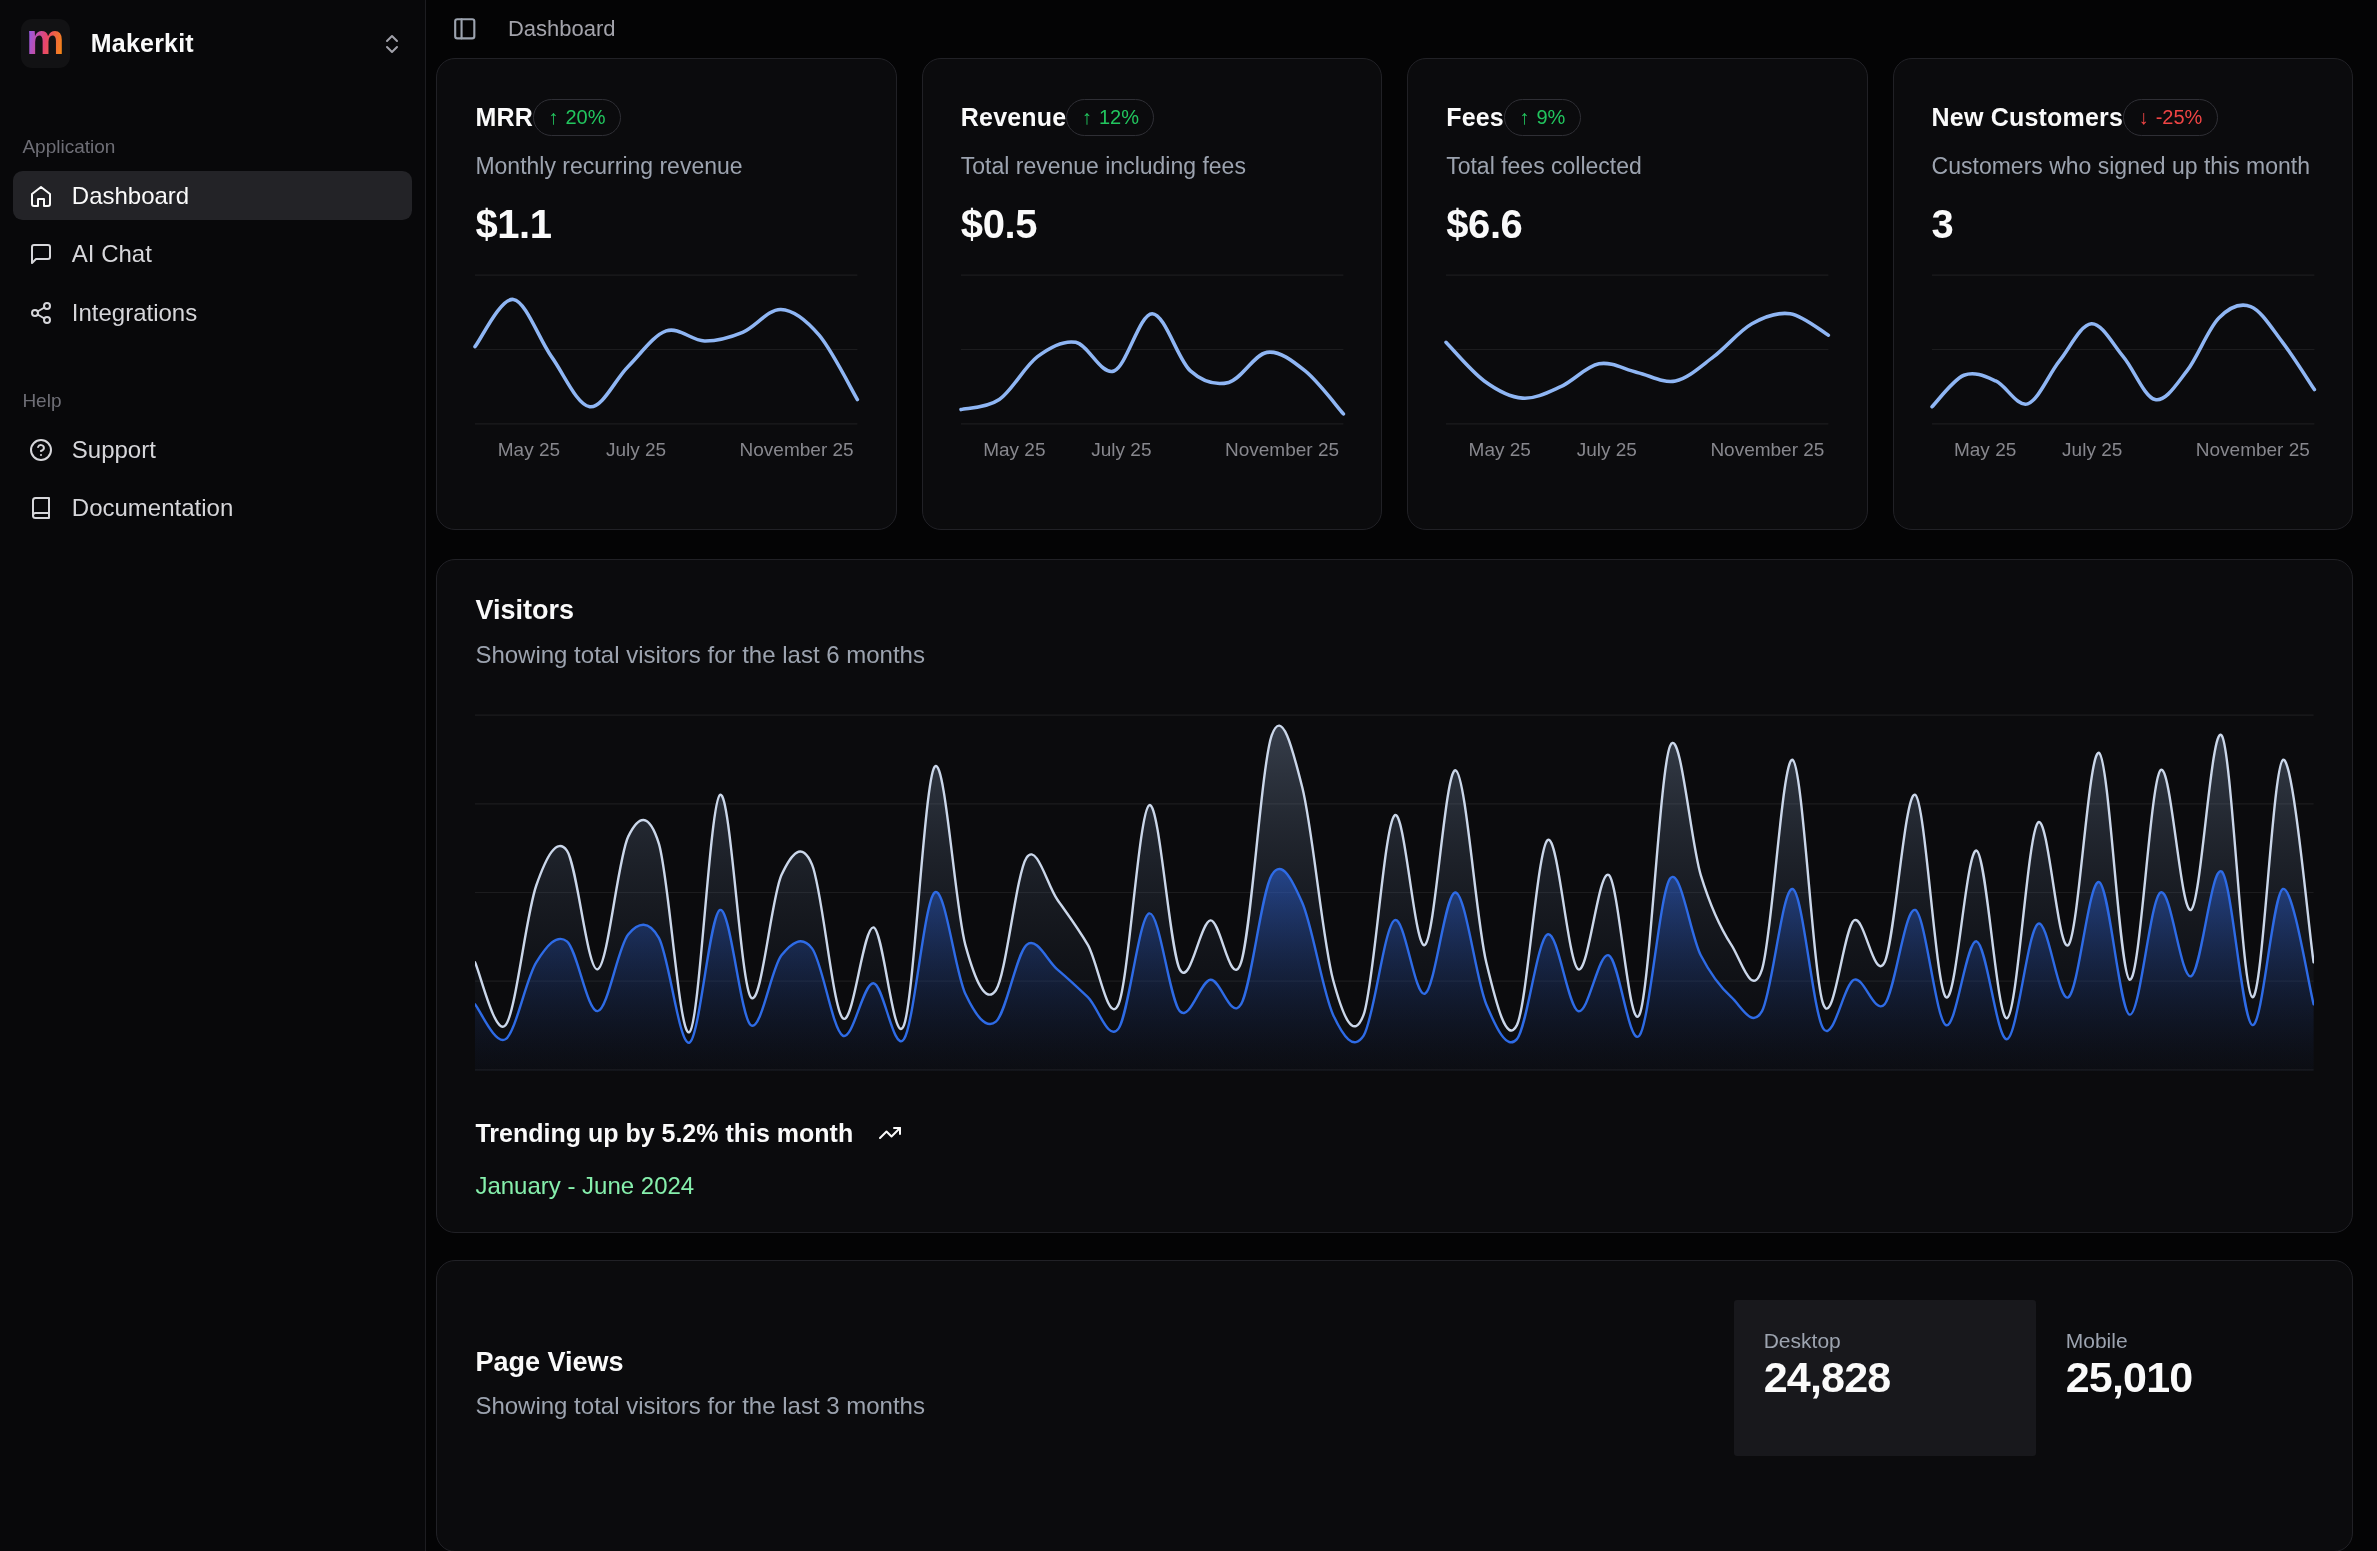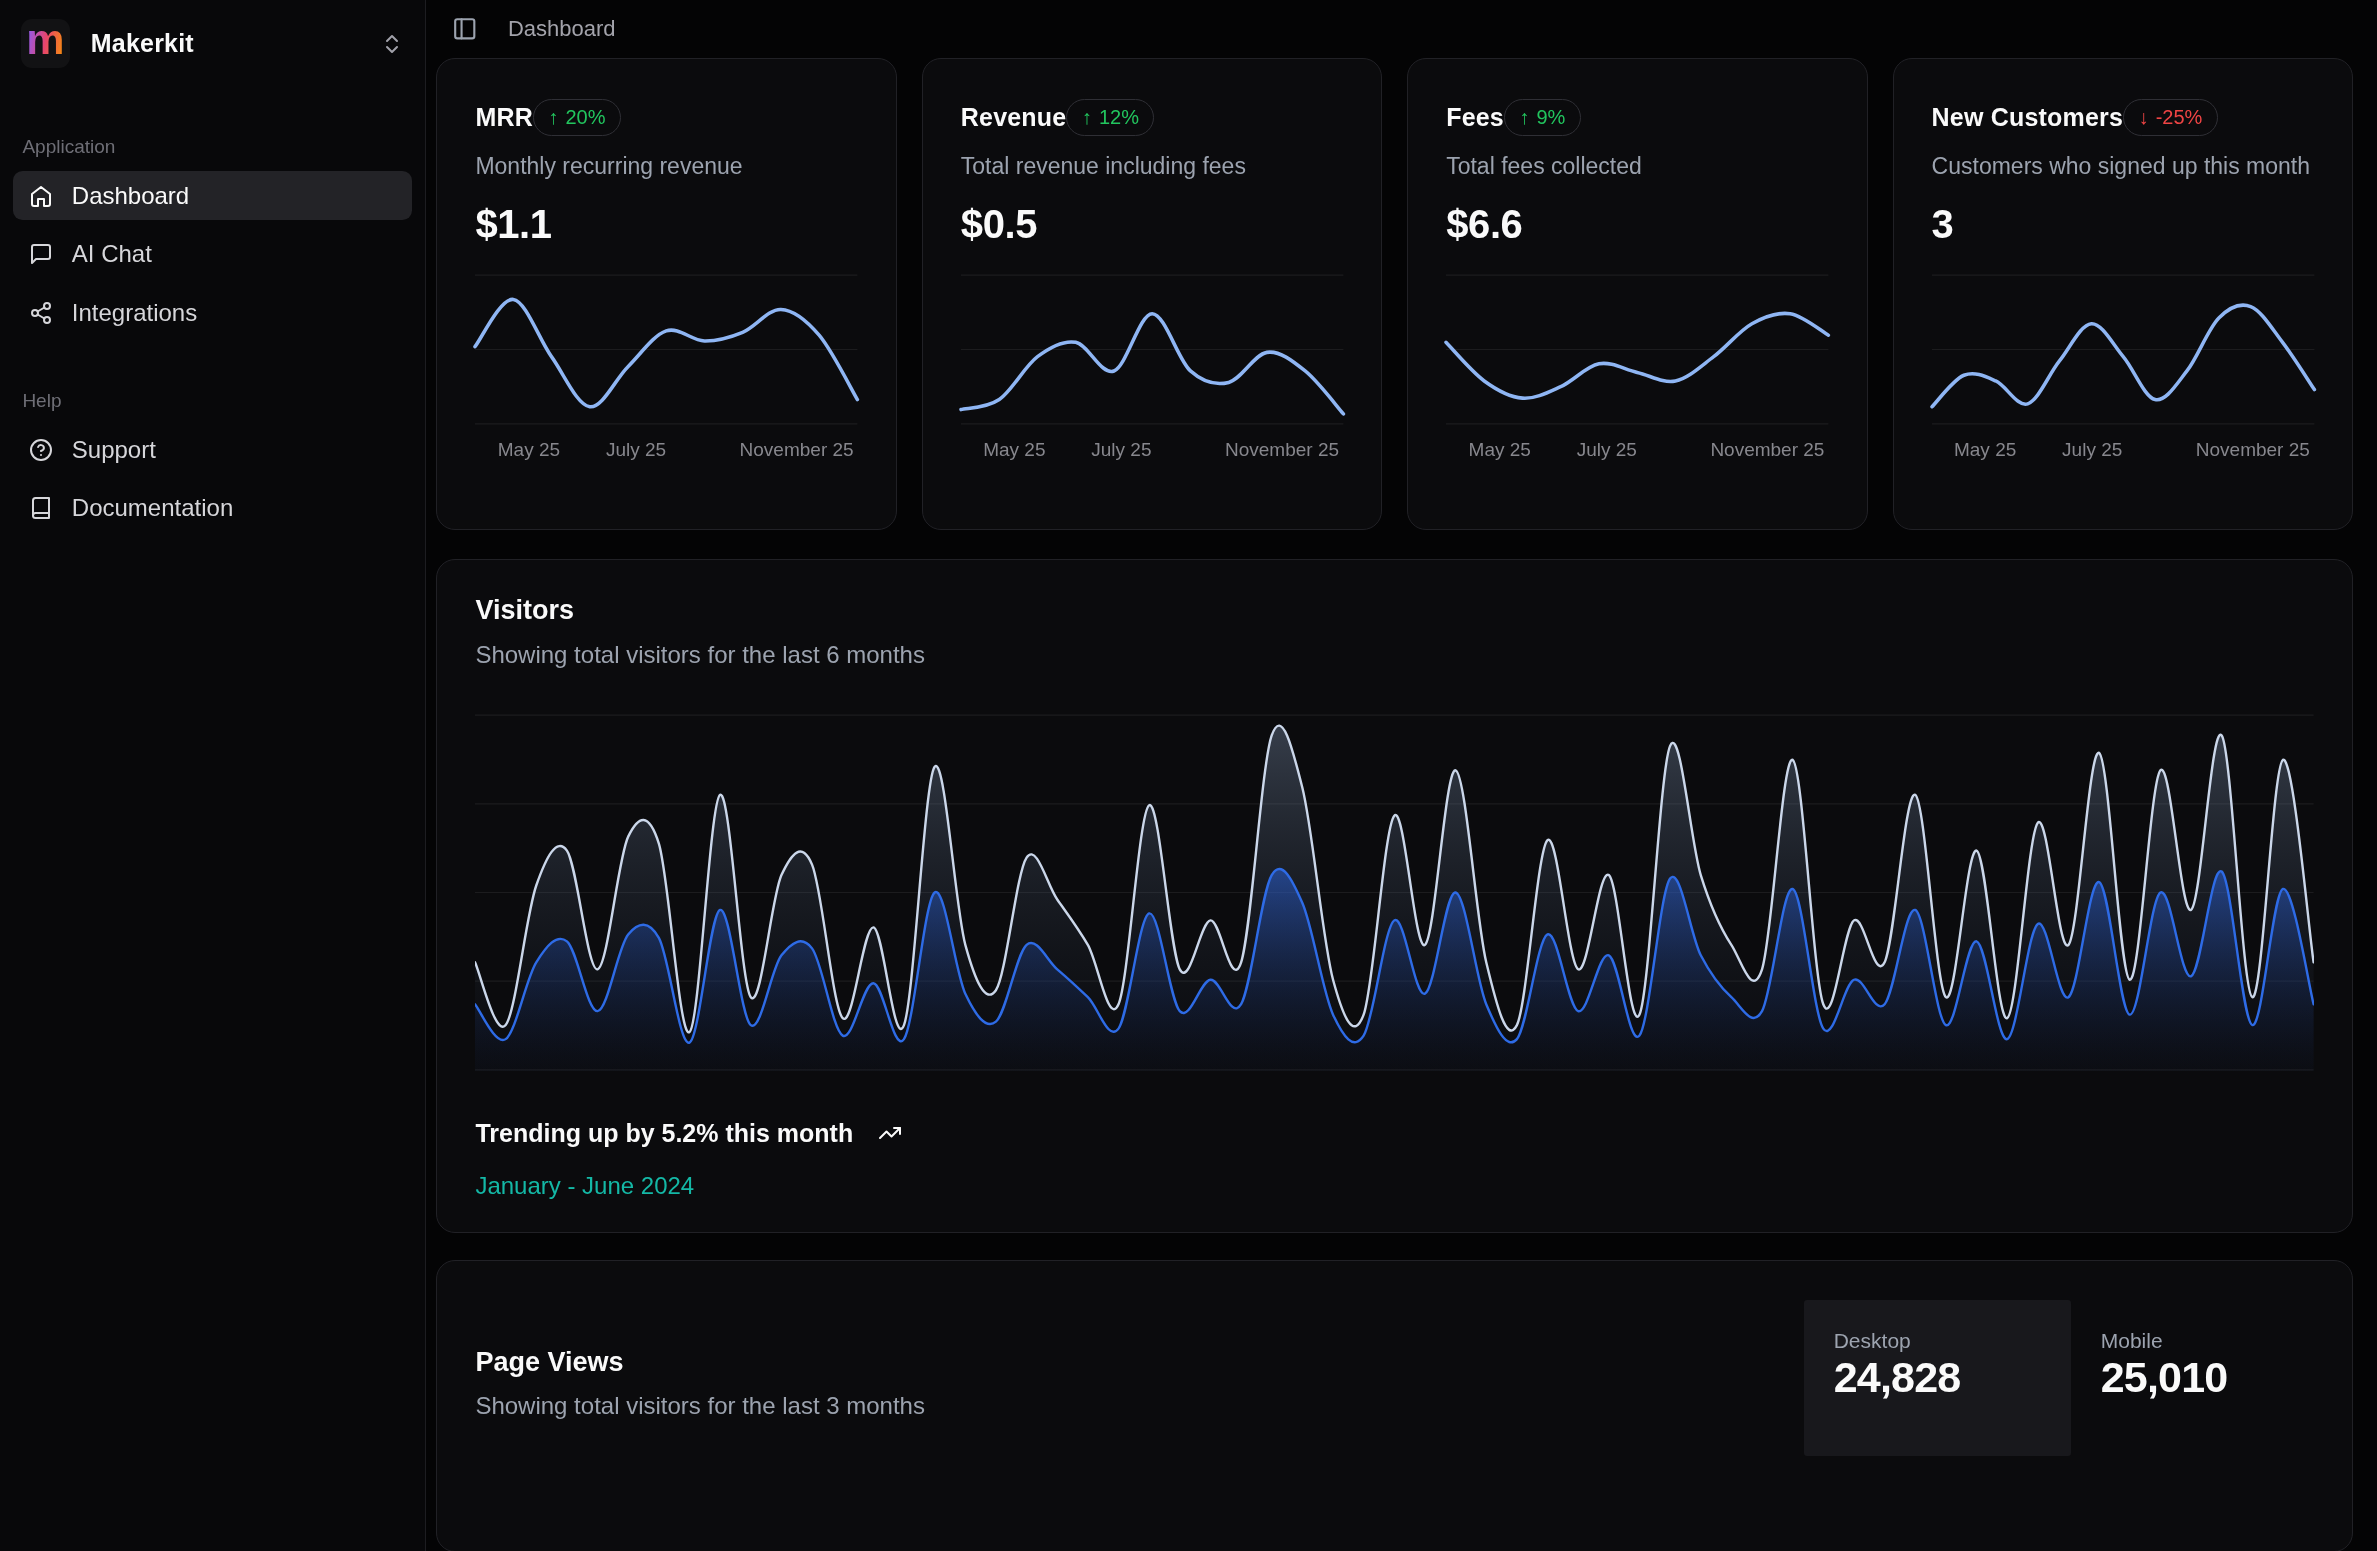--- a/index.html
+++ b/index.html
@@ -72,26 +72,26 @@
   }
   .tick.t0 { left:14%; } .tick.t1 { left:42%; } .tick.t2 { left:84%; }
   
   .visitors-card { margin-top:29px; height:699px; padding:35px 38px 32px; }
   .panel-title { font-size:27px; font-weight:600; }
   .panel-sub   { margin-top:14.3px; font-size:24px; color:#9ca3af; }
   .big-chart { margin-top:45px; }
   .big-chart svg { display:block; width:100%; height:357px; }
   .trend-row { margin-top:48px; display:flex; align-items:center; gap:25px; font-size:25px; font-weight:600; }
   .trend-row svg { color:#fafafa; }
-  .range-sub { margin-top:24px; font-size:24px; color:#14b8a6; }
+  .range-sub { margin-top:24px; font-size:24px; color:#86efac; }
   
   .pageviews-card { margin-top:27px; height:510px; padding:0; display:flex; justify-content:space-between; }
   .pv-left { padding:86px 0 0 38px; }
   .pv-toggles { display:flex; margin:39px 14.3px 0 0; }
-  .pv-toggle { width:267px; height:156px; padding:29px 0 0 30px; border-radius:3.2px; cursor:pointer; }
+  .pv-toggle { width:302px; height:156px; padding:29px 0 0 30px; border-radius:3.2px; cursor:pointer; }
   .pv-toggle.active { background:#18181c; }
   .pv-label { font-size:21px; color:#9ca3af; }
   .pv-value { font-size:43px; font-weight:700; letter-spacing:-0.8px; }
   svg.lucide { fill:none; stroke:currentColor; stroke-width:2; stroke-linecap:round; stroke-linejoin:round; }
 </style>
 </head>
 <body>
 
 <aside class="sidebar">
   <div class="logo-row">

